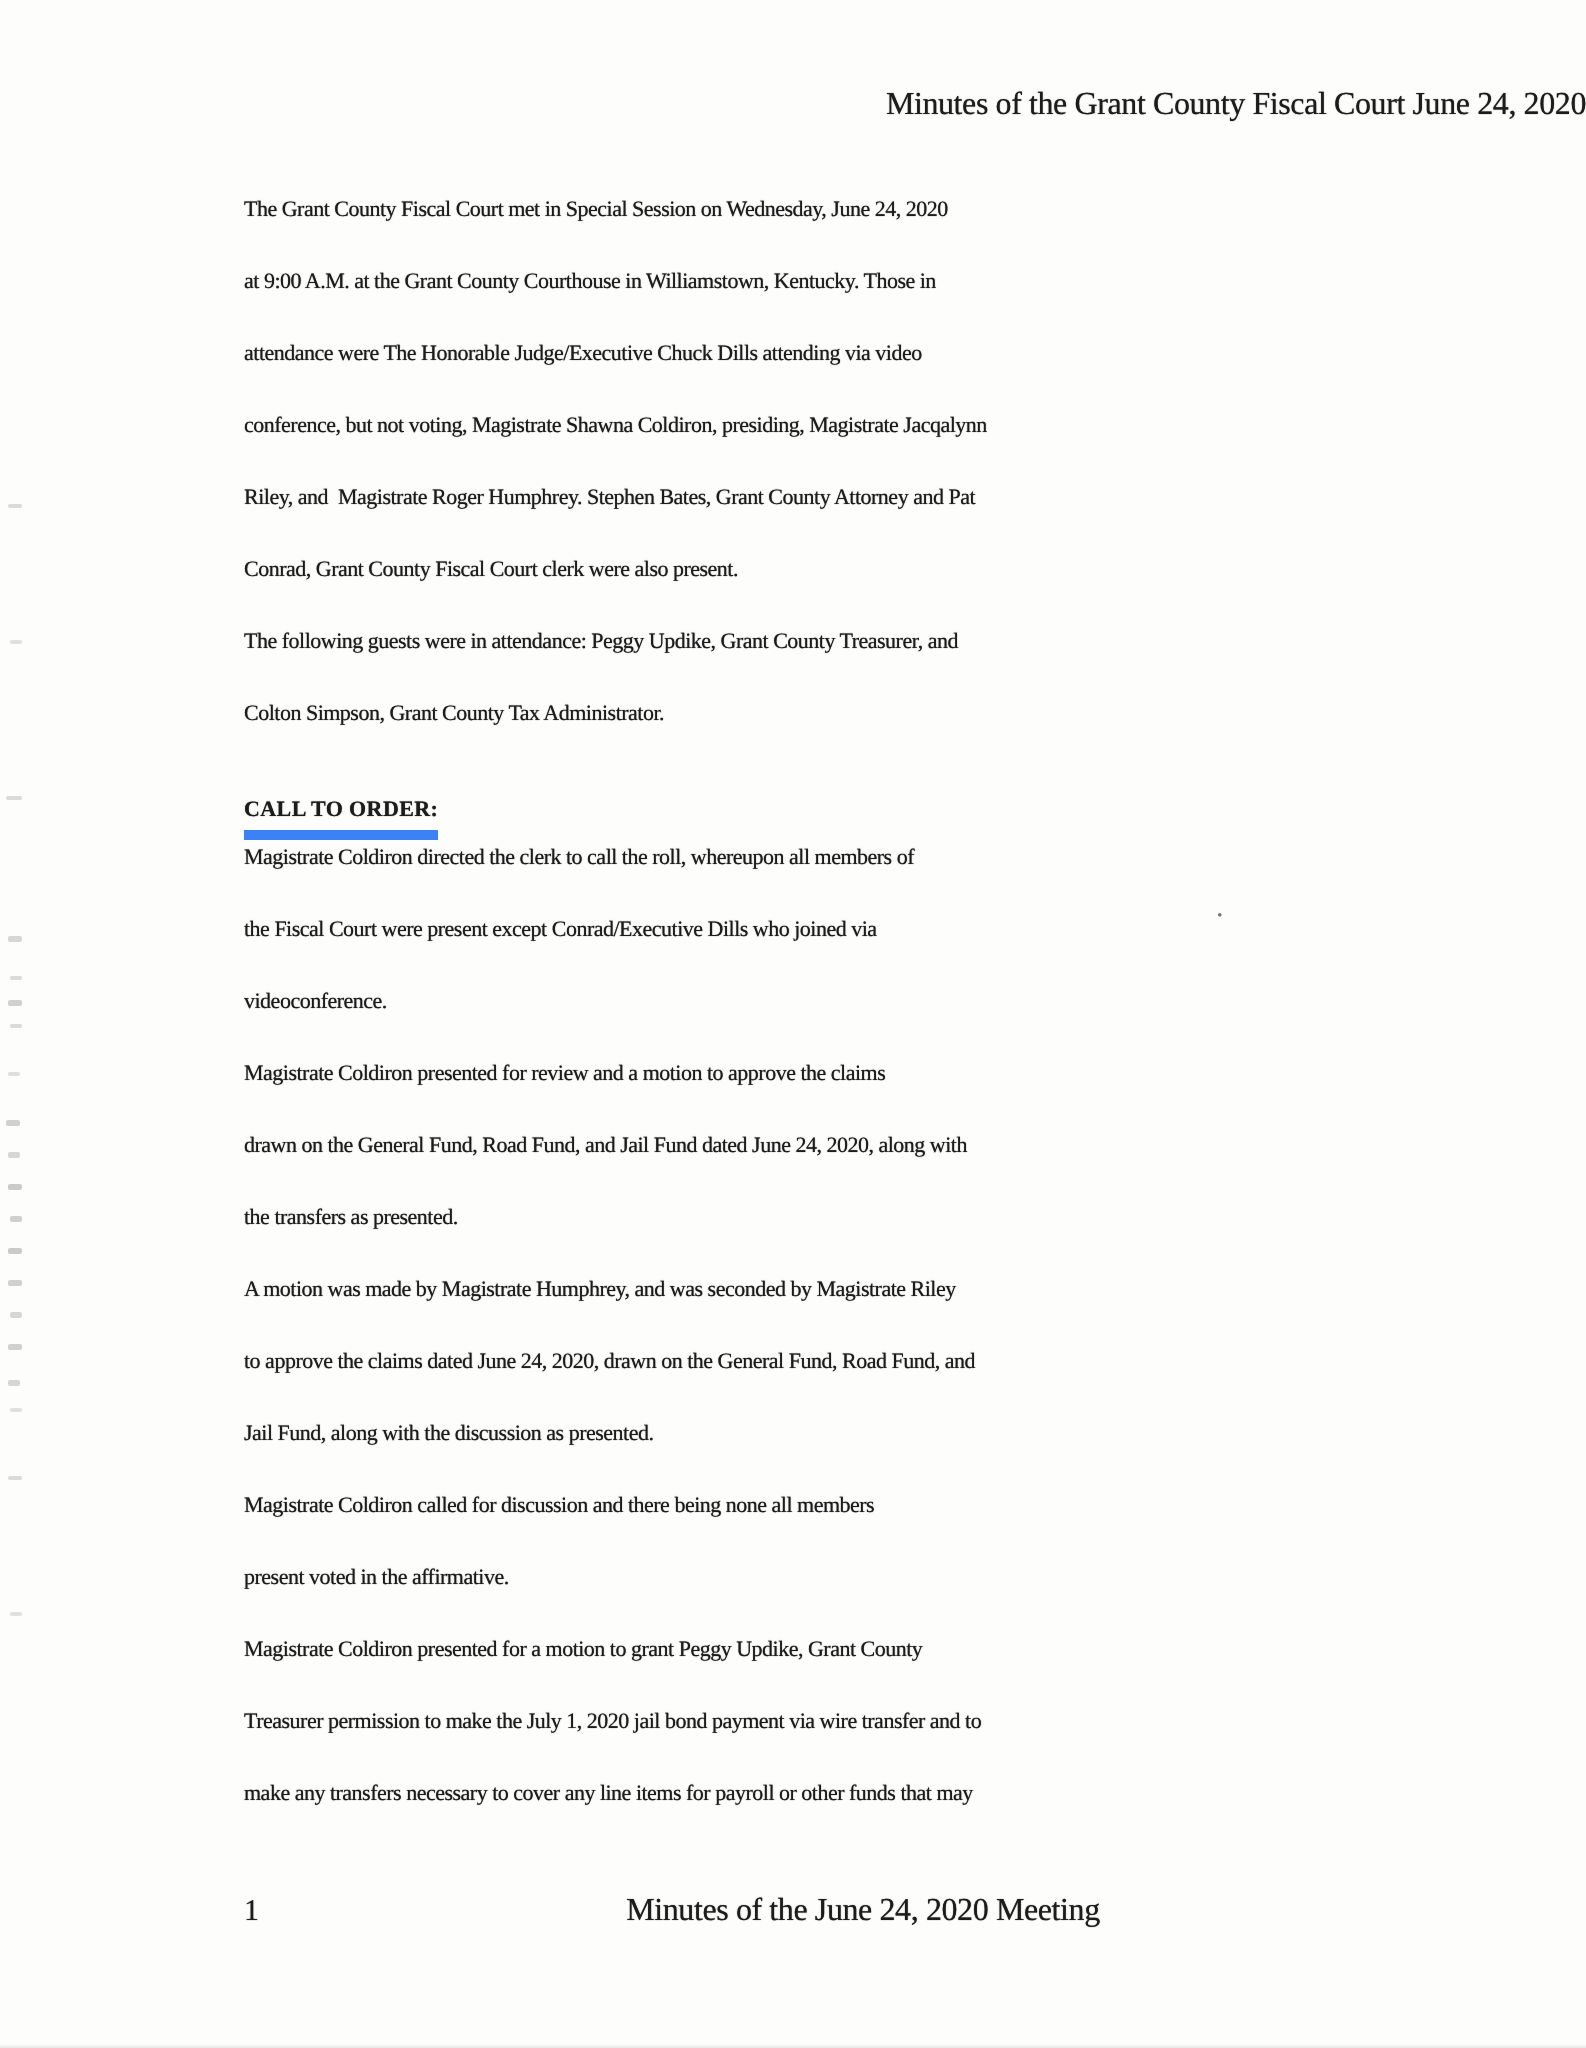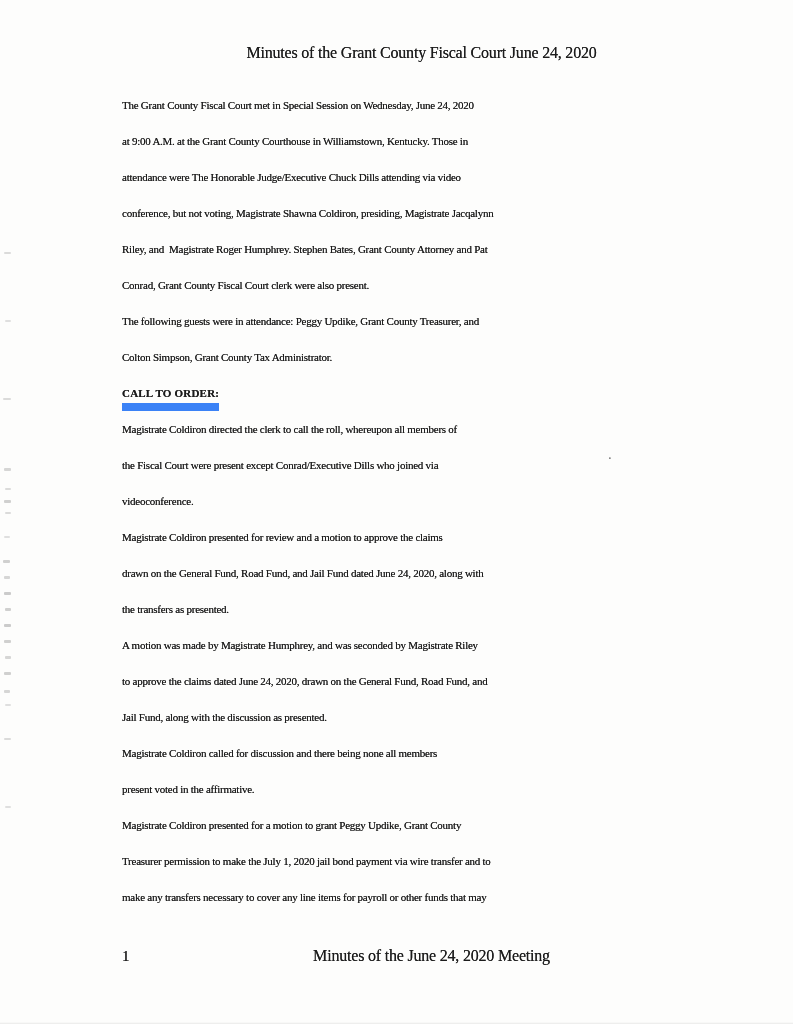--- a/index.html
+++ b/index.html
@@ -25,21 +25,21 @@
     background: linear-gradient(to bottom, rgba(0,0,0,0), rgba(0,0,0,0.08));
     pointer-events: none;
   }
   .doc-title {
     position: absolute;
     top: 44px;
     left: 0;
     width: 100%;
     padding-left: 50px;
     box-sizing: border-box;
-    text-align: center;
+    text-align: right;
     font-size: 16px;
     letter-spacing: -0.2px;
     white-space: pre;
     text-shadow: 0 0 0.5px rgba(25,25,25,0.85);
   }
   .body-text {
     position: absolute;
     left: 122px;
     top: 87px;
     width: 600px;
@@ -48,25 +48,25 @@
     height: 36px;
     line-height: 36px;
     font-size: 11px;
     letter-spacing: -0.25px;
     white-space: pre;
     text-shadow: 0 0 0.5px rgba(25,25,25,0.85);
   }
   .heading-line .heading-text {
     font-weight: bold;
     letter-spacing: 0.2px;
-    border-bottom: 8px solid #3b82f6;
+    border-bottom: 5px solid #3b82f6;
     padding-bottom: 0px;
     display: inline-block;
     line-height: 20px;
-    margin-top: 8px;
+    margin-top: 20px;
   }
   .stray-dot {
     position: absolute;
     left: 608px;
     top: 446px;
     font-size: 15px;
     color: #4a4a4a;
     opacity: 0.75;
   }
   .footer {

